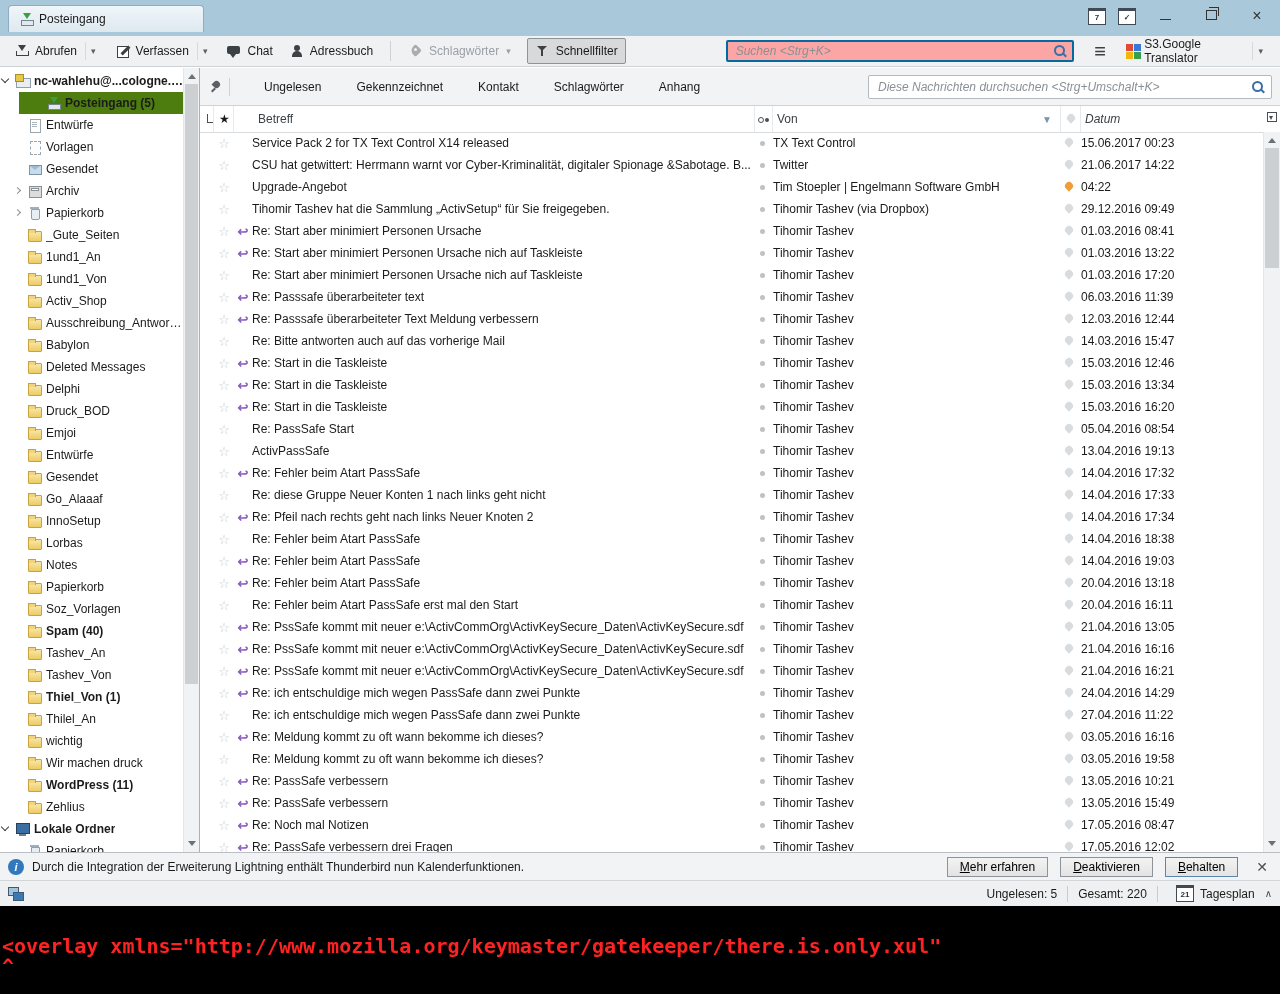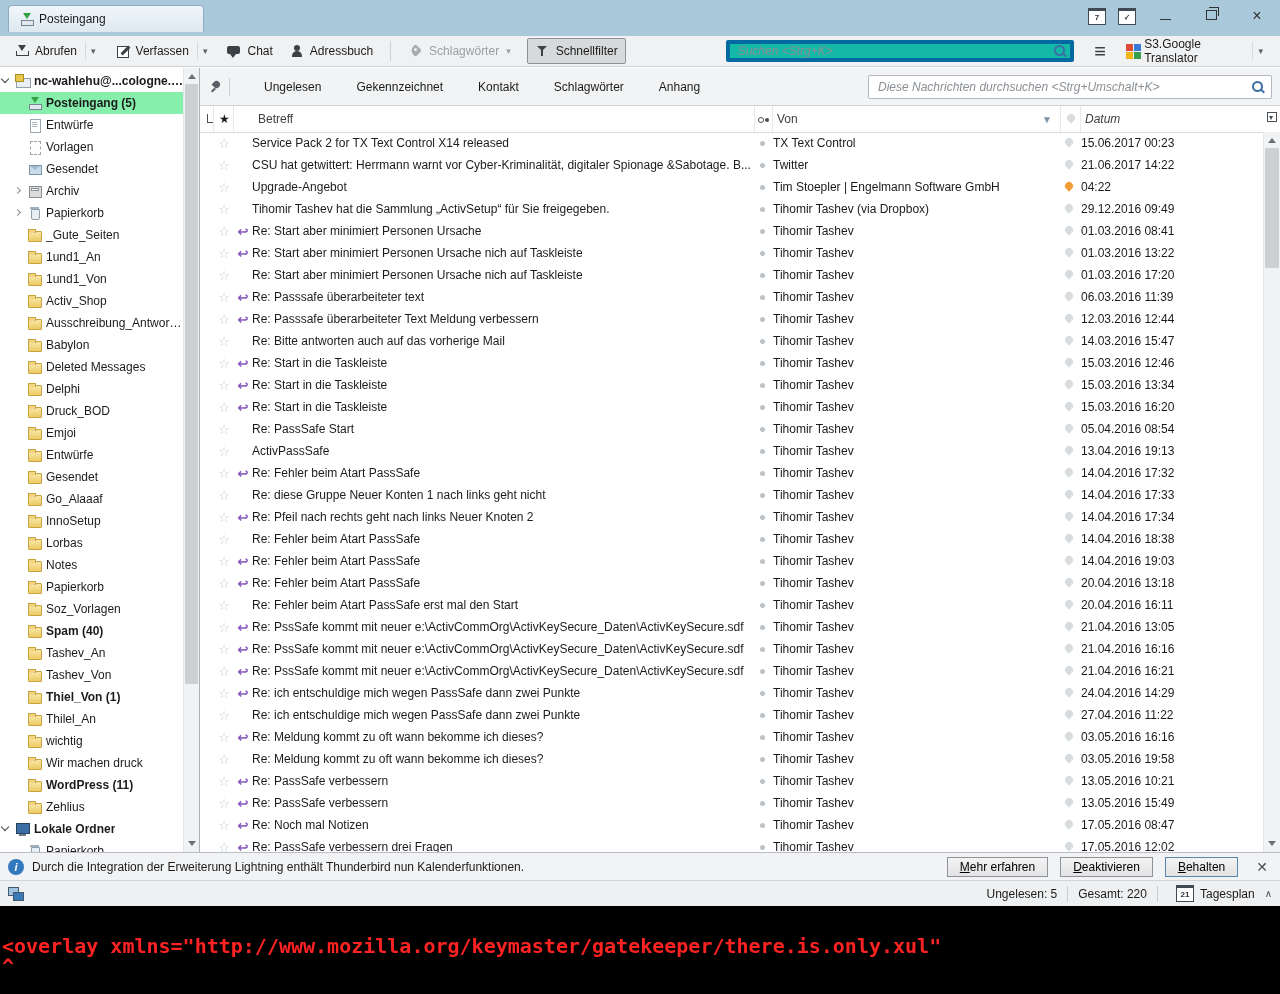--- a/index.html
+++ b/index.html
@@ -23,22 +23,22 @@
   
   #toolbar{position:absolute;left:0;top:36px;right:0;height:31px;background:#f0f1f2;
            border-bottom:1px solid #cdd2d6;display:flex;align-items:center;padding:0 6px;box-sizing:border-box;}
   .tbtn{display:flex;align-items:center;gap:5px;padding:4px 7px;border:1px solid transparent;border-radius:2px;}
   .tbtn .dd{color:#5a6066;font-size:9px;margin-left:2px;}
   .splitdd{padding:4px 5px;color:#5a6066;font-size:9px;border-left:1px solid #d6dadd;margin-right:6px;}
   .tsep{width:1px;height:20px;background:#cdd2d6;margin:0 9px;}
   .tbtn.pressed{background:#d7d9db;border:1px solid #8d9399;}
   .tbtn.disabled, .tbtn.disabled .dd{color:#9aa0a6;}
   .searchwrap{position:relative;margin-left:100px;width:392px;height:22px;}
-  .searchwrap input{width:100%;height:100%;box-sizing:border-box;border:4px solid #0369a1;border-radius:2px;
-           padding:0 26px 0 8px;font-family:"Liberation Sans",sans-serif;font-size:12px;background:#14b8a6;}
+  .searchwrap input{width:100%;height:100%;box-sizing:border-box;border:2px solid #0369a1;border-radius:2px;
+           padding:0 26px 0 8px;font-family:"Liberation Sans",sans-serif;font-size:12px;background:#fca5a5;}
   .searchwrap input::placeholder{color:#8a9096;font-style:italic;}
   .mag{position:absolute;right:7px;top:4px;width:14px;height:14px;}
   .mag::before{content:"";position:absolute;left:1px;top:1px;width:7px;height:7px;border:2px solid #3a6ea5;border-radius:50%;}
   .mag::after{content:"";position:absolute;left:9px;top:10px;width:5px;height:2px;background:#3a6ea5;transform:rotate(45deg);}
   .menuglyph{font-size:20px;color:#3c4146;padding:0 12px;margin-left:8px;}
   .ico-s3{width:15px;height:15px;position:relative;display:inline-block;}
   .ico-s3::before{content:"";position:absolute;left:0;top:0;width:7px;height:7px;background:#de4b38;
       box-shadow:8px 0 0 #3a79d8,0 8px 0 #f1b50d,8px 8px 0 #379f4e;}
   
   .ico{width:16px;height:16px;position:relative;display:inline-block;flex:0 0 16px;}
@@ -55,21 +55,21 @@
   .ico-funnel::before{content:"";position:absolute;left:2px;top:3px;border-left:5px solid transparent;border-right:5px solid transparent;border-top:5px solid #3c4146;}
   .ico-funnel::after{content:"";position:absolute;left:6px;top:7px;width:2px;height:6px;background:#3c4146;}
   .ico-pin::before{content:"";position:absolute;left:5px;top:2px;width:7px;height:7px;border-radius:50% 50% 50% 0;background:#5a6066;transform:rotate(45deg);}
   .ico-pin::after{content:"";position:absolute;left:3px;top:10px;width:5px;height:2px;background:#5a6066;transform:rotate(-45deg);}
   
   #main{position:absolute;left:0;top:68px;right:0;height:784px;display:flex;}
   #folderpane{width:200px;box-sizing:border-box;background:#fff;border-right:1px solid #a9b1b8;position:relative;overflow:hidden;}
   #folders{position:absolute;left:0;top:2px;right:15px;overflow:hidden;height:782px;}
   .frow{height:22px;display:flex;align-items:center;gap:3px;padding-left:12px;white-space:nowrap;}
   .frow.root{padding-left:0;}
-  .frow.selected{background:#86efac;}
+  .frow.selected{background:#4d7c0f;margin-left:19px;}
   .frow.bold .flabel{font-weight:bold;}
   .exp{width:12px;height:22px;position:relative;flex:0 0 12px;}
   .exp.closed::before{content:"";position:absolute;left:3px;top:8px;width:4px;height:4px;border-right:1px solid #8a8f94;border-bottom:1px solid #8a8f94;transform:rotate(-45deg);}
   .exp.open::before{content:"";position:absolute;left:2px;top:6px;width:5px;height:5px;border-right:1px solid #3c4146;border-bottom:1px solid #3c4146;transform:rotate(45deg);}
   .flabel{overflow:hidden;text-overflow:ellipsis;}
   
   .ico-folder::before{content:"";position:absolute;left:1px;top:4px;width:12px;height:9px;background:linear-gradient(#f9e7a9,#edcb63);border:1px solid #c7a23e;border-radius:1px;}
   .ico-folder::after{content:"";position:absolute;left:1px;top:2px;width:6px;height:3px;background:#f0d47e;border:1px solid #c7a23e;border-bottom:none;border-radius:1px 1px 0 0;}
   .ico-inbox::before{content:"";position:absolute;left:2px;top:9px;width:11px;height:4px;border:1px solid #77858f;background:#e2e9ee;}
   .ico-inbox::after{content:"";position:absolute;left:4px;top:2px;border-left:4px solid transparent;border-right:4px solid transparent;border-top:6px solid #35a13f;}

